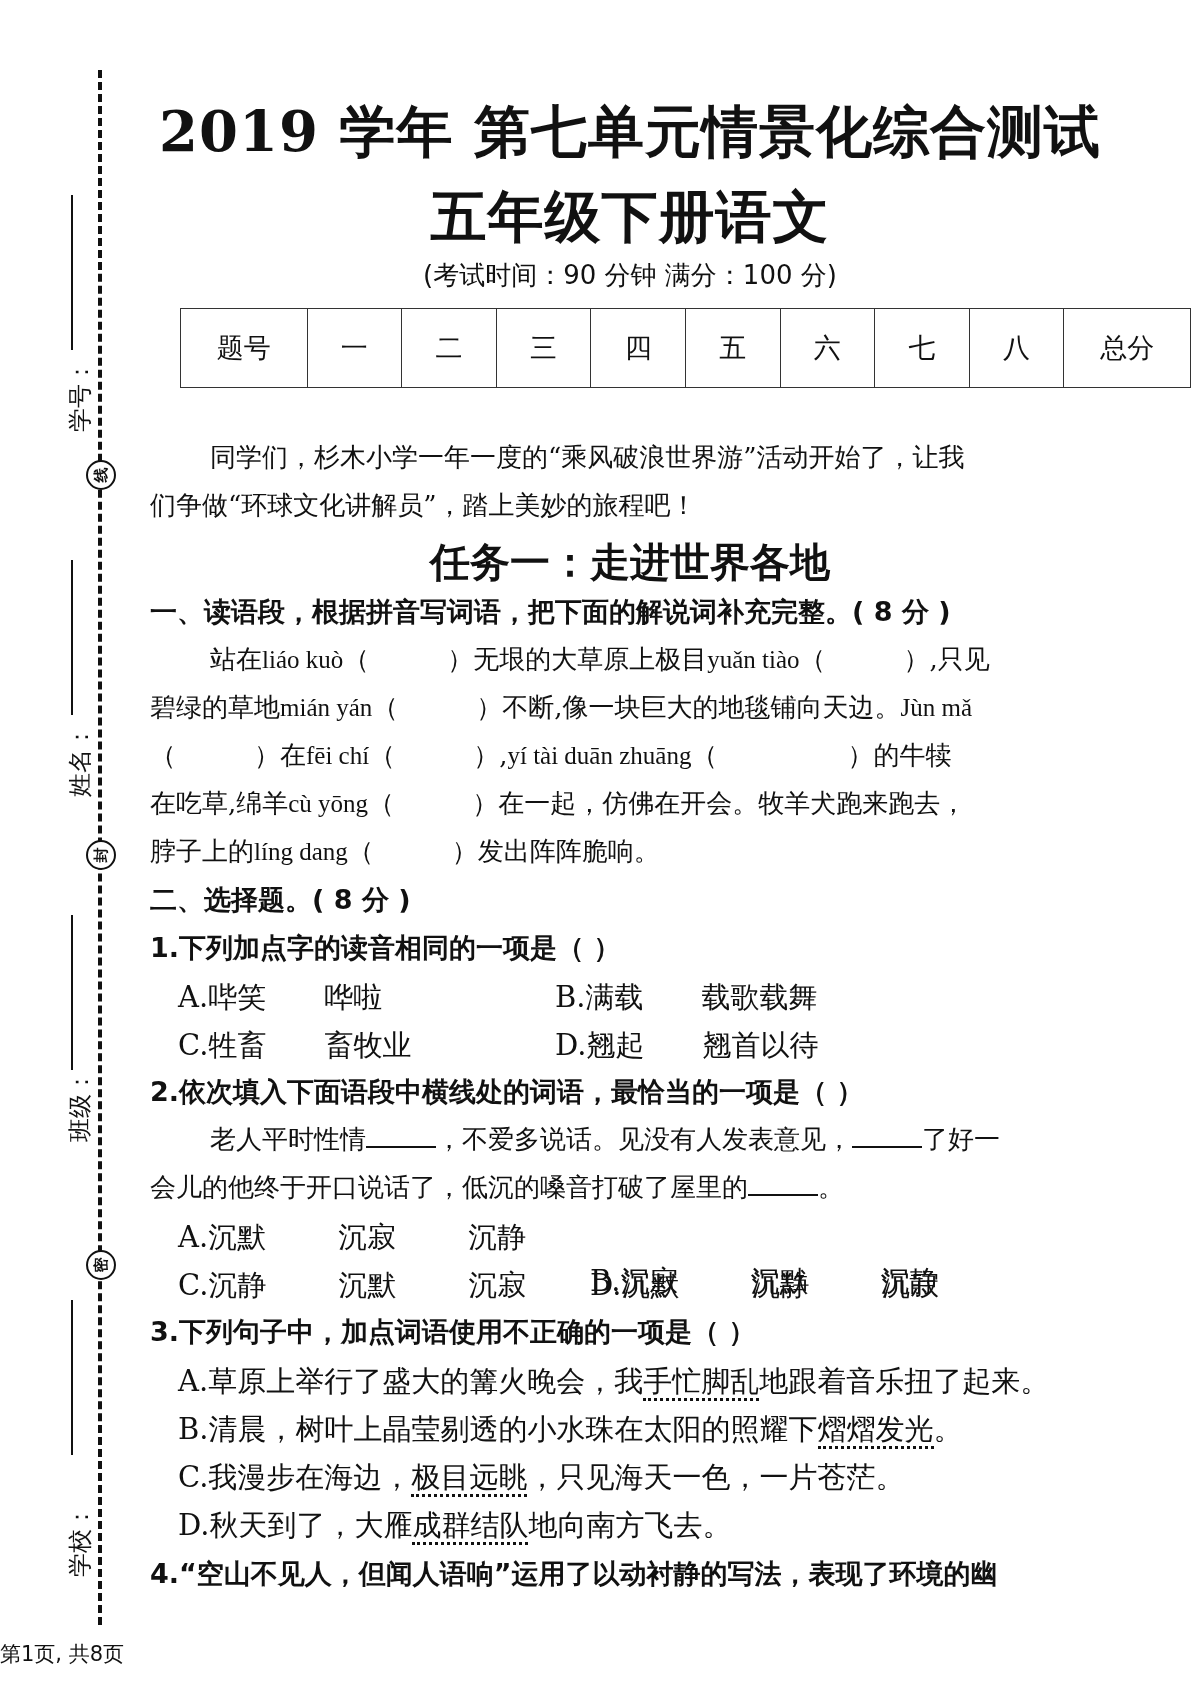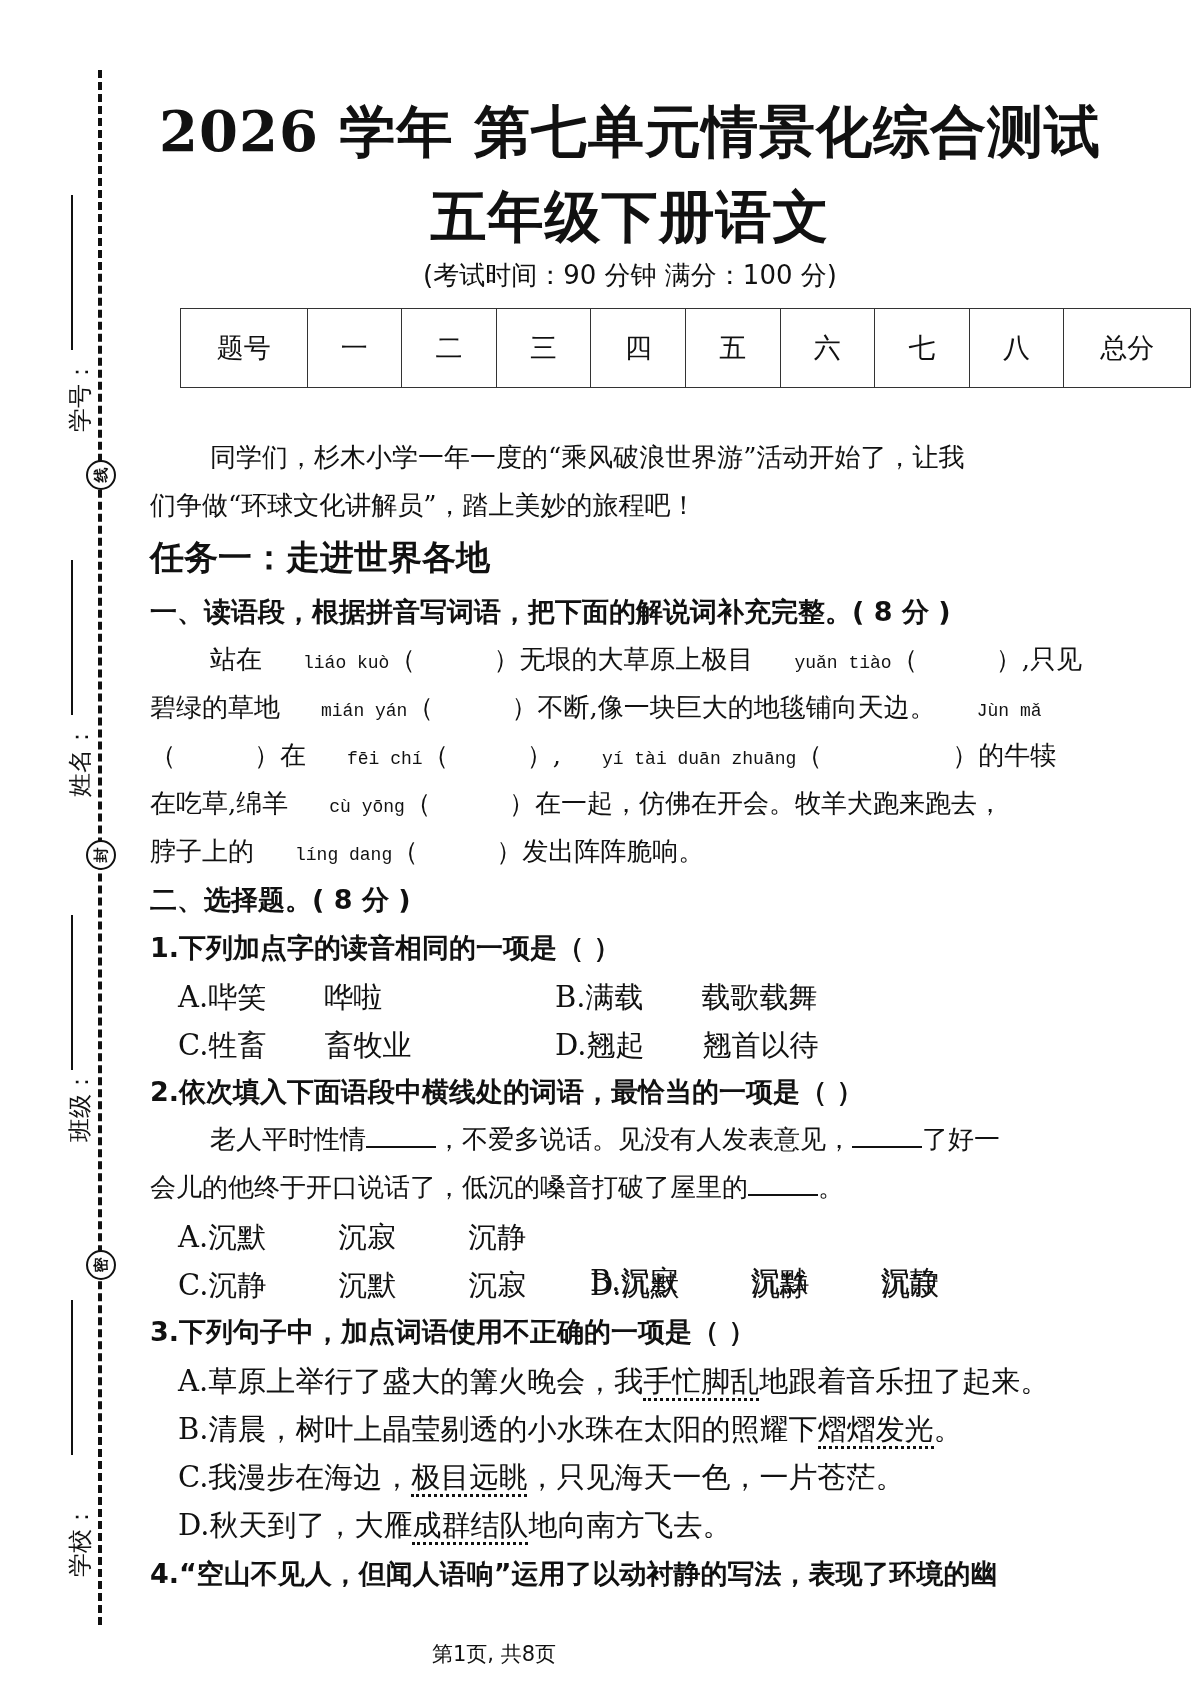--- a/index.html
+++ b/index.html
@@ -16,47 +16,47 @@
   .title1 { top:95px; font-size:56px; }
   .title2 { top:180px; font-size:56px; }
   .subtitle { position:absolute; top:258px; left:150px; width:960px; text-align:center; font-size:26px; font-family:"DejaVu Sans","Liberation Sans",sans-serif; }
 
   
   table.score { position:absolute; top:308px; left:180px; border-collapse:collapse; font-size:27px; }
   table.score td { border:1.5px solid #333; height:54px; text-align:center; padding:12px; }
   table.score td.head { width:118px; }
   table.score td.num { width:79px; }
   table.score td.total { width:118px; }
-  .task-title { position:absolute; top:535px; left:150px; width:960px; text-align:left; font-size:34px; font-weight:bold; font-family:"DejaVu Sans","Liberation Sans",sans-serif; }
+  .task-title { position:absolute; top:535px; left:150px; width:960px; text-align:center; font-size:40px; font-weight:bold; font-family:"DejaVu Sans","Liberation Sans",sans-serif; }
   .section { position:absolute; left:150px; font-size:27px; font-weight:bold; font-family:"DejaVu Sans","Liberation Sans",sans-serif; }
   .q { position:absolute; left:150px; font-size:27px; font-weight:bold; font-family:"DejaVu Sans","Liberation Sans",sans-serif; white-space:nowrap; }
   .opt { position:absolute; font-size:29px; white-space:nowrap; }
   .line-text { position:absolute; left:150px; font-size:26px; white-space:nowrap; }
-  .py { font-family:Liberation Mono, monospace; font-size:18px;margin-left:41px; }
+  .py { font-family:Liberation Serif, serif; font-size:25px; }
   .u { display:inline-block; width:70px; border-bottom:2px solid #111; height:22px; vertical-align:baseline; }
-  .footer { position:absolute; top:1640px; left:0; width:988px; text-align:center; font-size:21px; font-family:"DejaVu Sans","Liberation Sans",sans-serif; }
+  .footer { position:absolute; top:1640px; left:0; width:988px; font-size:21px; font-family:"DejaVu Sans","Liberation Sans",sans-serif; }
 </style>
 </head>
 <body>
 
 <div class="binding-line"></div>
 <div class="seal" style="top:460px;">线</div>
 <div class="seal" style="top:840px;">封</div>
 <div class="seal" style="top:1250px;">密</div>
 
 <div class="fill-label" style="top:380px;">学号：</div>
 <div class="fill-line" style="top:195px;height:155px;"></div>
 <div class="fill-label" style="top:745px;">姓名：</div>
 <div class="fill-line" style="top:560px;height:155px;"></div>
 <div class="fill-label" style="top:1090px;">班级：</div>
 <div class="fill-line" style="top:915px;height:155px;"></div>
 <div class="fill-label" style="top:1525px;">学校：</div>
 <div class="fill-line" style="top:1300px;height:155px;"></div>
 
-<div class="title title1">2026 学年  第七单元情景化综合测试</div>
+<div class="title title1">2019 学年  第七单元情景化综合测试</div>
 <div class="title title2">五年级下册语文</div>
 <div class="subtitle">(考试时间：90 分钟      满分：100 分)</div>
 
 <table class="score">
   <tbody>
       <tr>
     <td class="head">题号</td>
     <td class="num">一</td>
     <td class="num">二</td>
     <td class="num">三</td>

